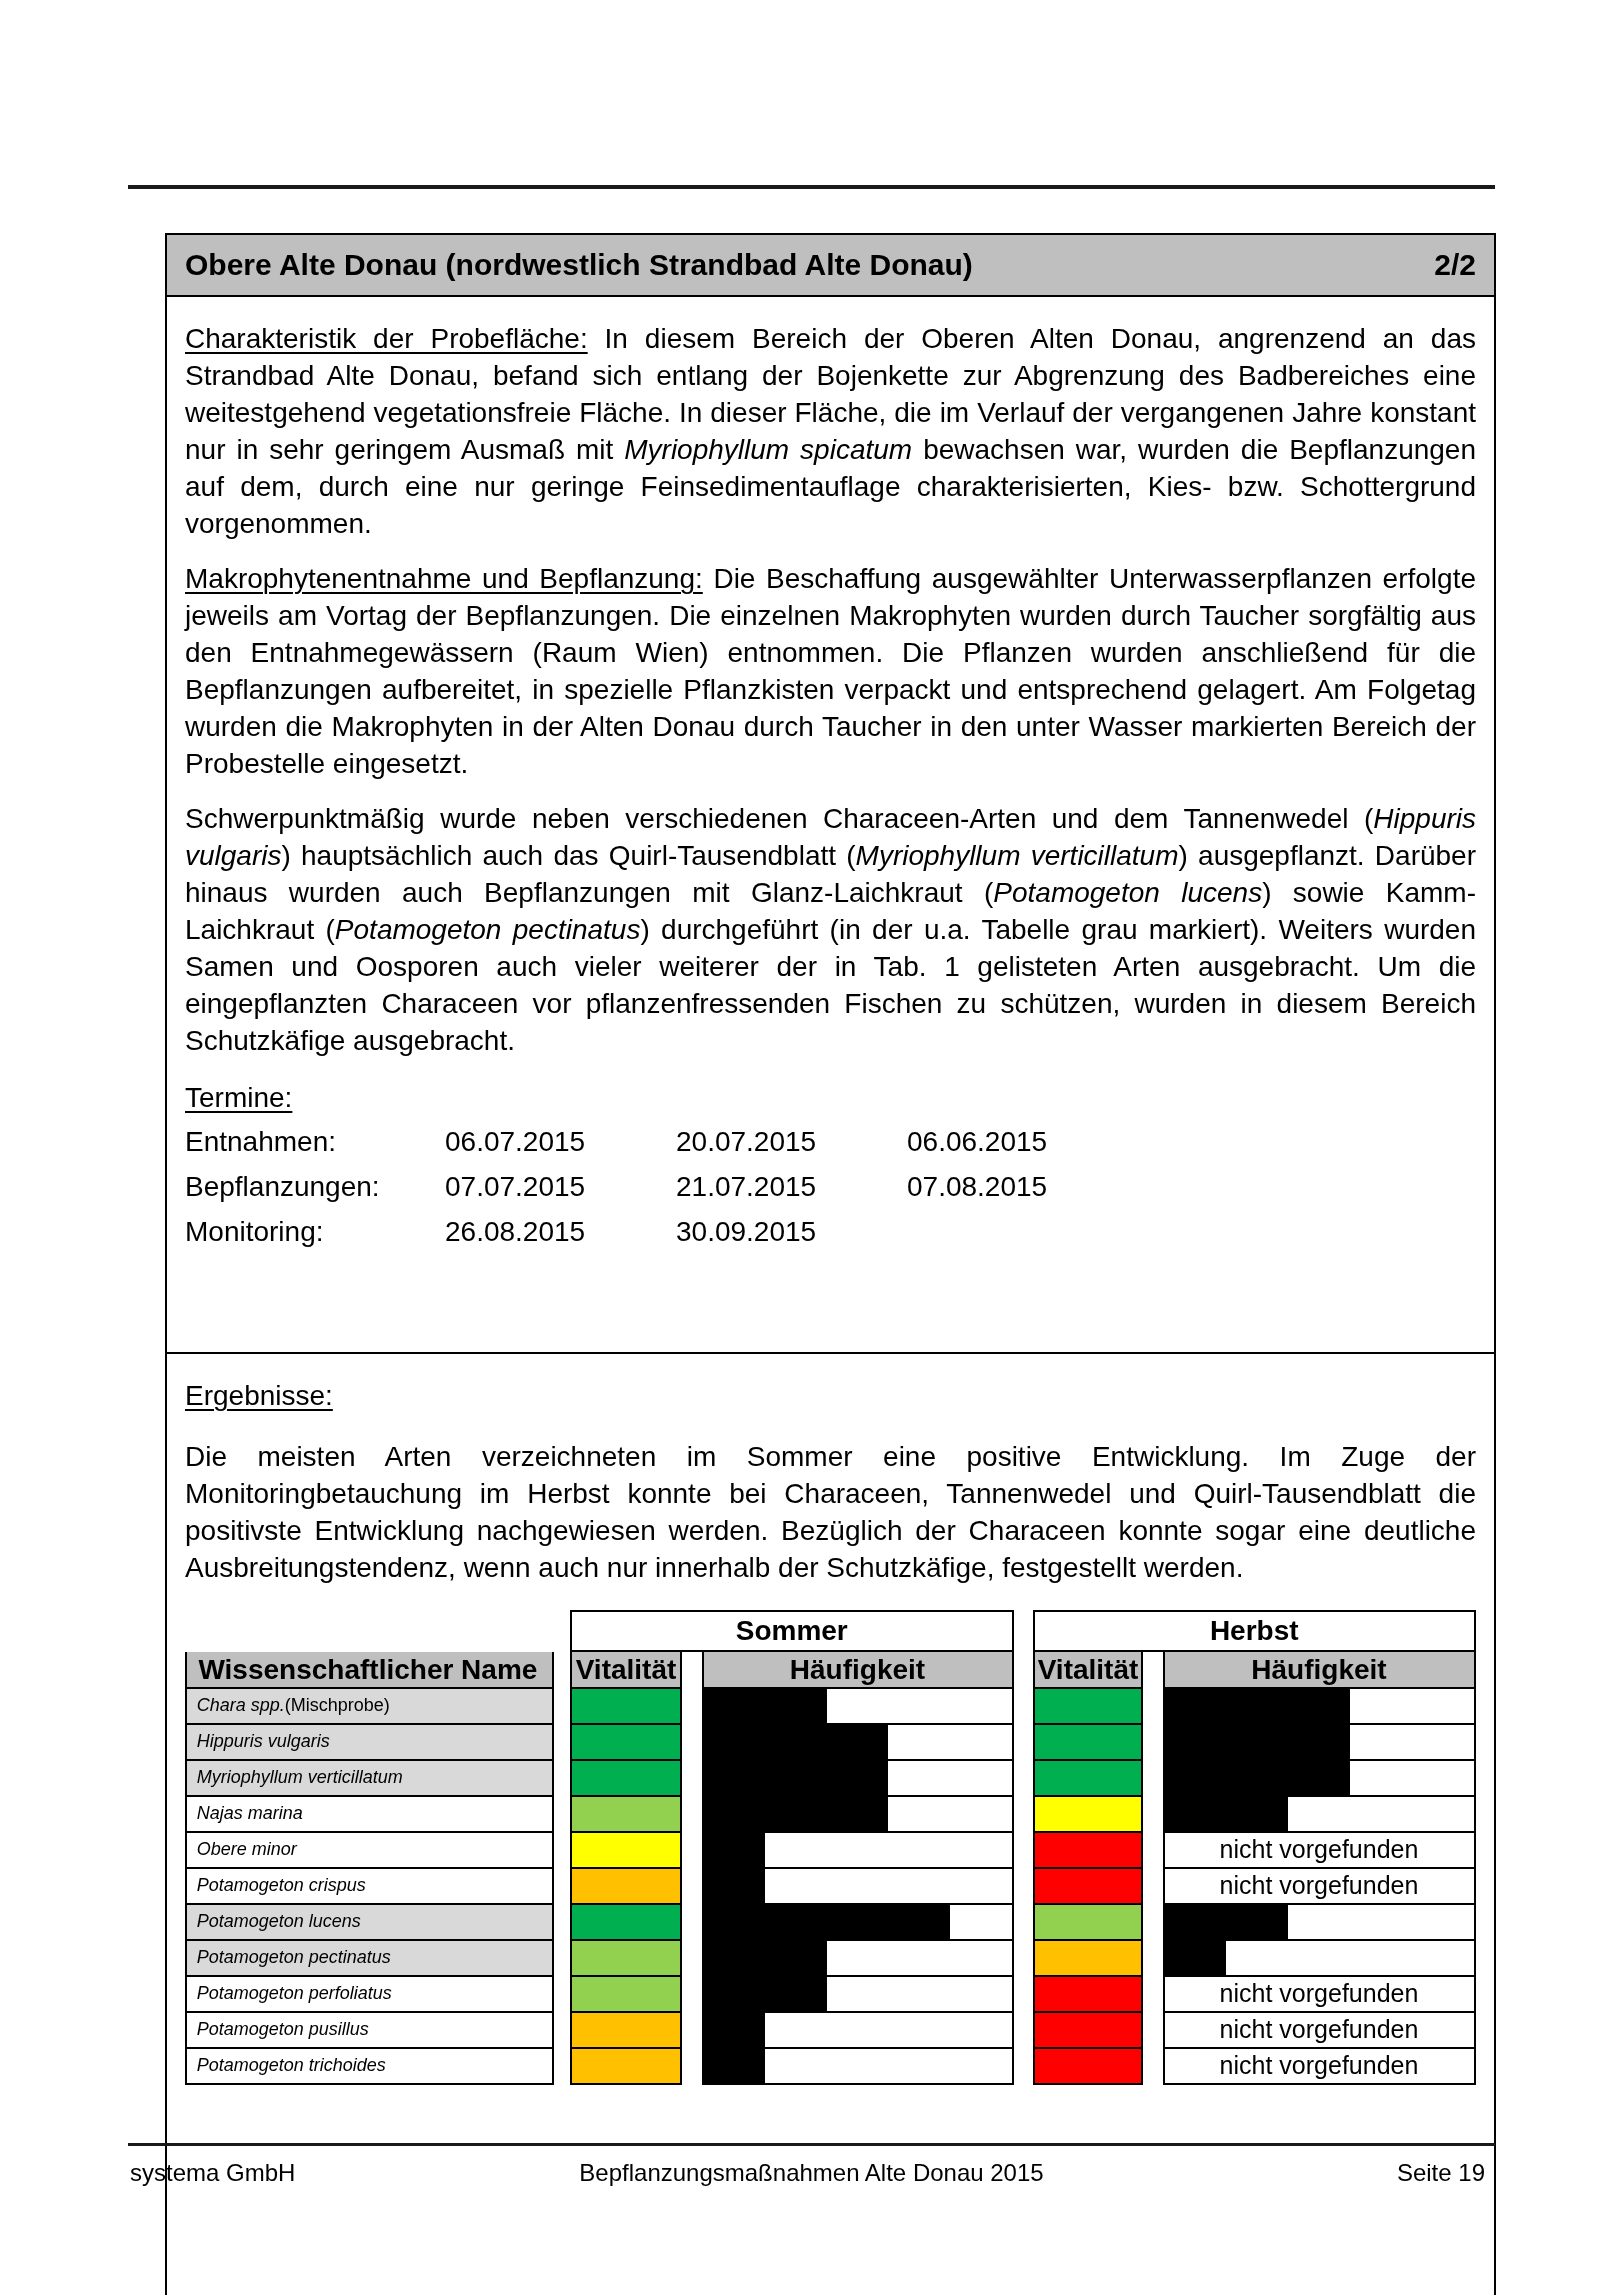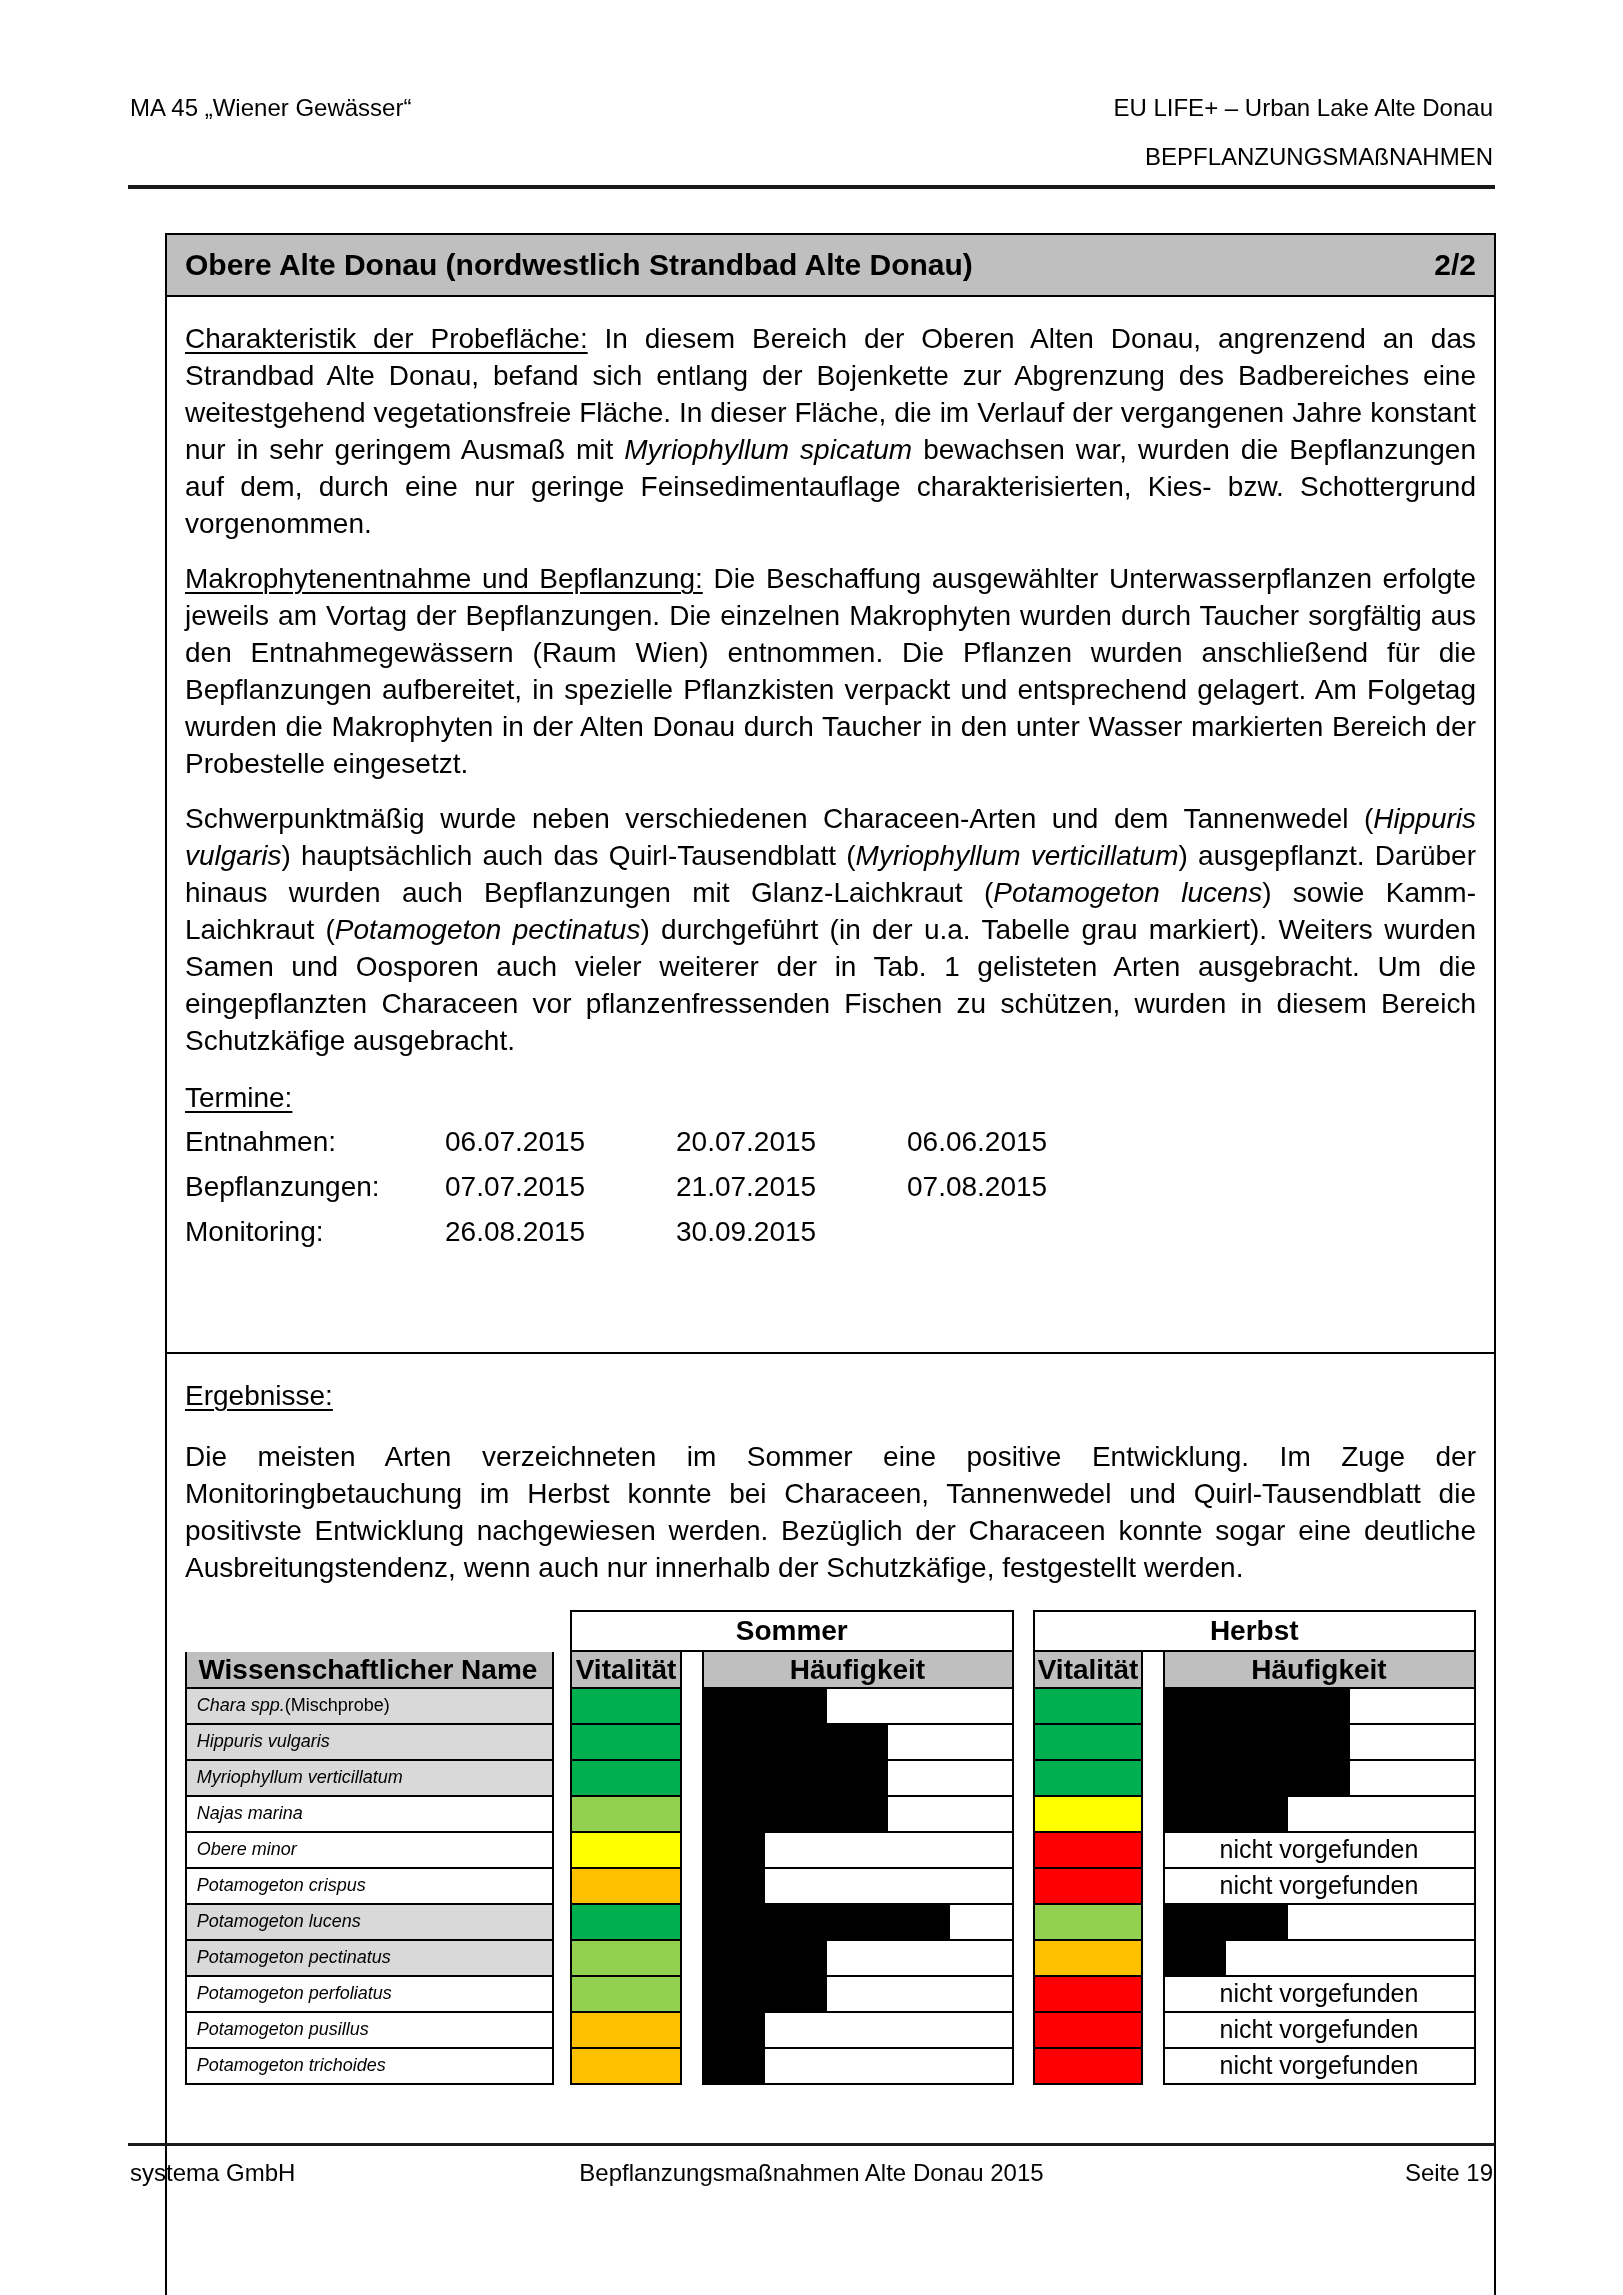--- a/index.html
+++ b/index.html
@@ -56,34 +56,27 @@
   .nf{justify-content:center;font-size:25px;}
   .g1{grid-column:1}.g3{grid-column:3}.g5{grid-column:5}.g7{grid-column:7}.g9{grid-column:9}
   .gs{grid-column:3 / span 3}.gh{grid-column:7 / span 3}
   .r1{grid-row:1}.r2{grid-row:2}
 
   
   .foot-rule{position:absolute;left:128px;right:128px;top:2143px;height:3.2px;background:#1a1a1a;}
   .doc-footer{position:absolute;left:130px;right:130px;top:2159px;font-size:24px;}
   .foot-left{position:absolute;left:0;}
   .foot-center{position:absolute;left:50%;transform:translateX(-50%);}
-  .foot-right{position:absolute;right:0;}
+  .foot-right{position:absolute;right:8px;}
 </style>
 </head>
 <body>
 
 <div class="page">
 
-  <div class="doc-header">
-    <span>MA 45 „Wiener Gewässer“</span>
-    <div class="hdr-right">
-      <div class="l1">EU LIFE+ – Urban Lake Alte Donau</div>
-      <div>BEPFLANZUNGSMAßNAHMEN</div>
-    </div>
-  </div>
   <div class="top-rule"></div>
 
   <div class="content">
 
     <div class="box box1">
       <div class="title-bar">
         <span>Obere Alte Donau (nordwestlich Strandbad Alte Donau)</span>
         <span>2/2</span>
       </div>
       <div class="box-body">

